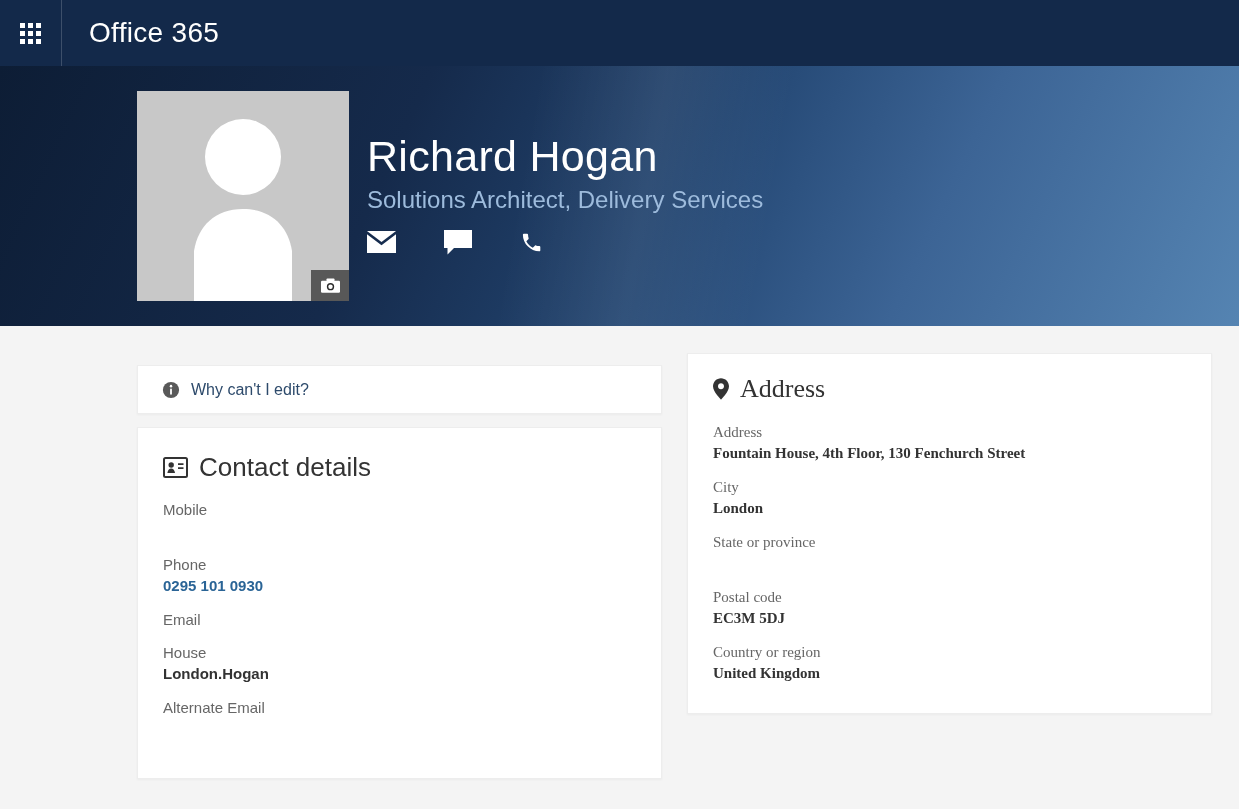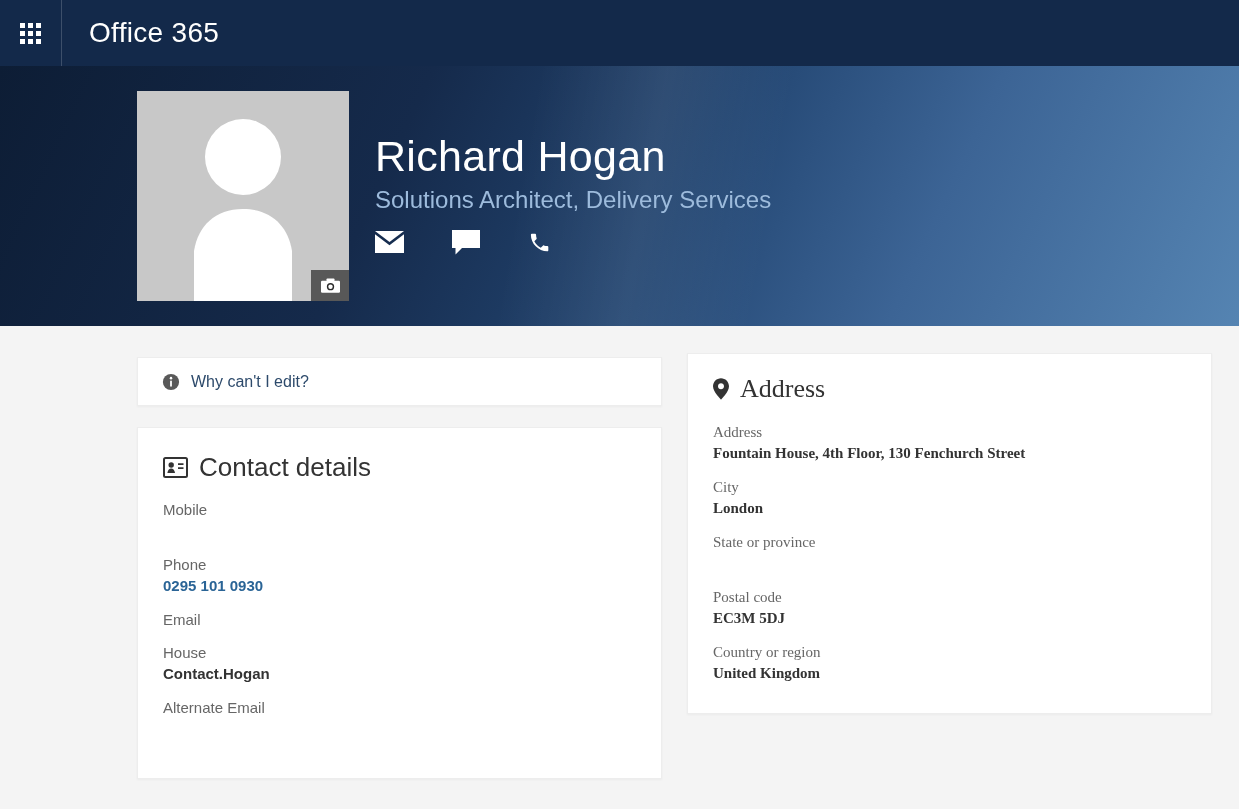--- a/index.html
+++ b/index.html
@@ -18,31 +18,31 @@
   .hero { position:relative; height:260px;
     background:
       linear-gradient(100deg, transparent 42%, rgba(255,255,255,0.07) 52%, transparent 62%),
       linear-gradient(115deg, #0d1d35 0%, #152a4b 32%, #234672 55%, #3c6495 74%, #5584b2 100%);
   }
   .photo { position:absolute; left:137px; top:25px; width:212px; height:210px; background:#c8c8c8; overflow:hidden; }
   .photo svg.silhouette { display:block; width:212px; height:210px; }
   .camera-btn { position:absolute; right:0; bottom:0; width:38px; height:31px; border:none;
     background:rgba(20,20,20,0.62); display:flex; align-items:center; justify-content:center; cursor:pointer; }
 
-  .identity { position:absolute; left:375px; top:68px; }
+  .identity { position:absolute; left:367px; top:68px; }
   .profile-name { color:#fff; font-size:43px; font-weight:300; line-height:44px; letter-spacing:0.3px; }
   .profile-job { color:#9dbbdc; font-size:24px; font-weight:300; line-height:24px; margin-top:10px; }
   .hero-actions { display:flex; align-items:center; gap:47px; margin-top:17px; height:26px; }
   .hero-actions button { background:transparent; border:none; padding:0; cursor:pointer; display:flex; align-items:center; }
 
   
   main { position:relative; height:483px; background:#f4f4f4; }
   .card { position:absolute; background:#fff; border:1px solid #ededed; box-shadow:0 1px 2px rgba(0,0,0,0.04); }
 
-  .notice-card { left:137px; top:31px; width:525px; height:49px; display:flex; align-items:center;
+  .notice-card { left:137px; top:39px; width:525px; height:49px; display:flex; align-items:center;
     padding:0 24px; gap:11px; }
   .notice-link { color:#2d4a6b; font-size:16px; text-decoration:none; cursor:pointer; }
   .info-icon { display:inline-flex; width:18px; height:18px; flex:0 0 18px; }
 
   .contact-card { left:137px; top:101px; width:525px; height:352px; padding:22px 25px; }
   .address-card { left:687px; top:27px; width:525px; height:361px; padding:18px 25px;font-family:Liberation Serif, serif; }
 
   .card-heading { display:flex; align-items:center; gap:11px; font-size:26px; font-weight:300;
     color:#333; line-height:34px; margin-bottom:16px; }
 
@@ -143,21 +143,21 @@
       </div>
       <div class="field">
         <div class="label">Phone</div>
         <a class="value link">0295 101 0930</a>
       </div>
       <div class="field">
         <div class="label">Email</div>
       </div>
       <div class="field">
         <div class="label">House</div>
-        <div class="value">Contact.Hogan</div>
+        <div class="value">London.Hogan</div>
       </div>
       <div class="field">
         <div class="label">Alternate Email</div>
         <div class="value"></div>
       </div>
     </div>
 
     <div class="card address-card">
       <h2 class="card-heading">
         <svg width="16" height="22" viewBox="0 0 24 32">

